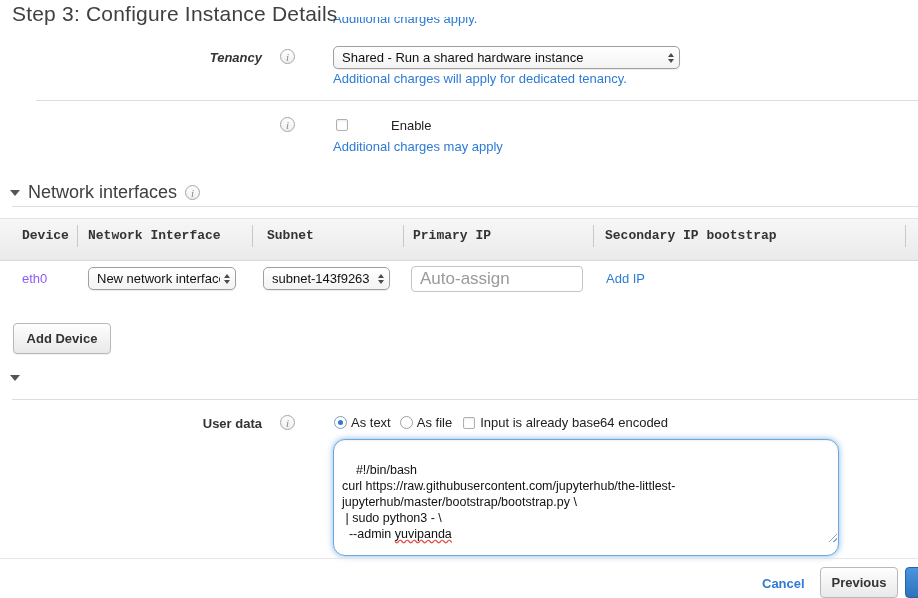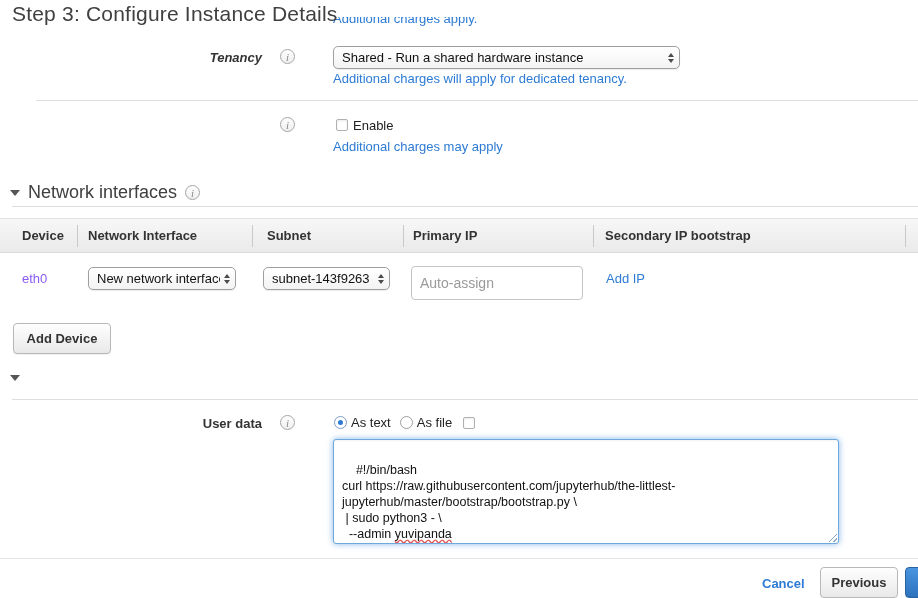--- a/index.html
+++ b/index.html
@@ -28,50 +28,50 @@
   .arrows{display:flex;flex-direction:column;align-items:center;margin-left:4px;}
   .arr-up{width:0;height:0;border-left:3.5px solid transparent;border-right:3.5px solid transparent;border-bottom:4.5px solid #4a4a4a;margin-bottom:2px;}
   .arr-down{width:0;height:0;border-left:3.5px solid transparent;border-right:3.5px solid transparent;border-top:4.5px solid #4a4a4a;}
   .hr{height:1px;background:#ddd;}
   .checkbox{
     width:12px;height:12px;border:1px solid #b0b0b0;border-radius:2px;background:#fff;
     box-shadow:inset 0 1px 2px rgba(0,0,0,.08);box-sizing:border-box;
   }
   .radio{width:13px;height:13px;border:1px solid #a0a0a0;border-radius:50%;background:#fff;box-sizing:border-box;display:flex;}
   .radio .dot{width:5px;height:5px;border-radius:50%;background:#2d7bd4;margin:auto;}
-  .opt-label{font-size:13px;color:#222;}
+  .opt-label{font-size:13px;color:#222;margin-left:38px;}
   .sec-header{display:flex;align-items:center;gap:8px;}
   .sec-header .tri{width:0;height:0;border-left:5px solid transparent;border-right:5px solid transparent;border-top:6px solid #555;}
   .sec-header .txt{font-size:18px;color:#404040;font-weight:500;}
   .thead{
-    left:0;top:218px;width:918px;height:35px;
+    left:0;top:218px;width:918px;height:43px;
     background:linear-gradient(#f7f7f7,#eaeaea);
-    border-top:1px solid #e3e3e3;border-bottom:1px solid #d9d9d9;box-sizing:border-box;
+    border-top:1px solid #e3e3e3;border-bottom:1px solid #d9d9d9;box-sizing:border-box;font-family:Liberation Mono, monospace;
   }
   .th{position:absolute;top:9px;font-size:13px;font-weight:bold;color:#333;}
   .vdiv{position:absolute;top:6px;width:1px;height:22px;background:#c9c9c9;}
   .text-input{
-    box-sizing:border-box;height:34px;border:1px solid #c4c4c4;border-radius:4px;background:#fff;
-    font-size:14px;padding:0 8px;color:#333;font-family:"Liberation Sans",sans-serif;
+    box-sizing:border-box;height:26px;border:1px solid #c4c4c4;border-radius:4px;background:#fff;
+    font-size:17px;padding:0 8px;color:#333;font-family:"Liberation Sans",sans-serif;
   }
   .text-input::placeholder{color:#9a9a9a;opacity:1;}
   .btn{
     box-sizing:border-box;border:1px solid #b8b8b8;border-radius:4px;
     background:linear-gradient(#fefefe,#e9e9e9);
     font-family:"Liberation Sans",sans-serif;font-size:13px;font-weight:bold;color:#333;
     display:flex;align-items:center;justify-content:center;cursor:pointer;
     box-shadow:0 1px 1px rgba(0,0,0,.06);
   }
   .btn-primary{
     border:1px solid #2a639f;border-radius:4px;
     background:linear-gradient(#4a94e0,#2e72bd);
   }
   .editor{
-    box-sizing:border-box;left:333px;top:439px;width:506px;height:105px;
-    border:1px solid #6fa8dc;border-radius:3px;background:#fff;
+    box-sizing:border-box;left:333px;top:439px;width:506px;height:117px;
+    border:1px solid #6fa8dc;border-radius:12px;background:#fff;
     box-shadow:0 0 6px rgba(92,158,224,.75), inset 0 1px 2px rgba(0,0,0,.05);
     padding:6px 8px;font-size:12.5px;line-height:16px;color:#111;
     white-space:pre-wrap;overflow-wrap:break-word;overflow:hidden;cursor:text;
   }
   .misspelled{text-decoration:underline wavy #e2504c;text-decoration-skip-ink:none;}
   .resize-handle{
     right:2px;bottom:2px;width:10px;height:10px;
     background:repeating-linear-gradient(-45deg,transparent 0 2px,#8aa8c8 2px 3px);
     clip-path:polygon(100% 0,100% 100%,0 100%);
   }
@@ -155,20 +155,21 @@
   <div class="abs info-icon" style="left:280px;top:415px;">i</div>
 
   <div class="abs" style="left:334px;top:415px;display:flex;align-items:center;">
     <span class="radio" style="border-color:#7d9cc4;">
         <span class="dot"></span>
       </span>
     <span class="opt-label" style="margin-left:4px;">As text</span>
     <span class="radio" style="margin-left:9px;"></span>
     <span class="opt-label" style="margin-left:4px;">As file</span>
     <span class="checkbox" style="margin-left:11px;"></span>
+    <span class="opt-label" style="margin-left:5px;">Input is already base64 encoded</span>
   </div>
 
   <div class="abs editor">
     <span>#!/bin/bash
 curl https://raw.githubusercontent.com/jupyterhub/the-littlest-jupyterhub/master/bootstrap/bootstrap.py \
  | sudo python3 - \
   --admin </span><span class="misspelled">yuvipanda</span><span></span>
   </div>
   <div class="abs resize-handle" style="left:827px;top:532px;"></div>
 

